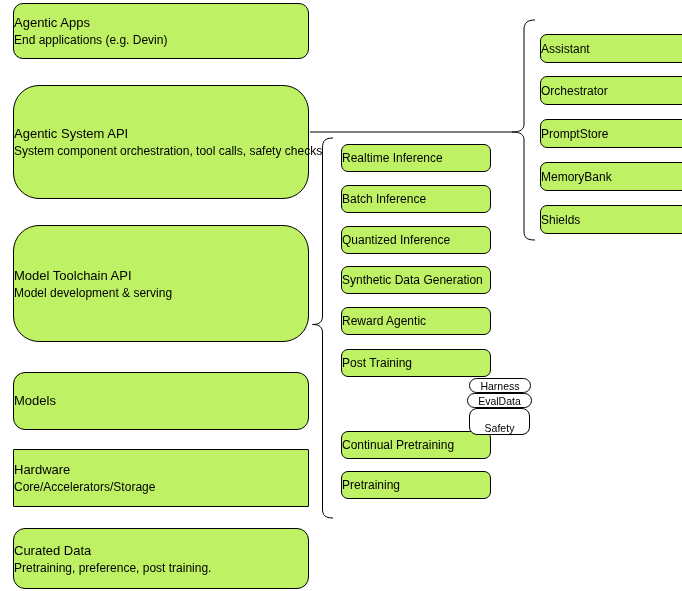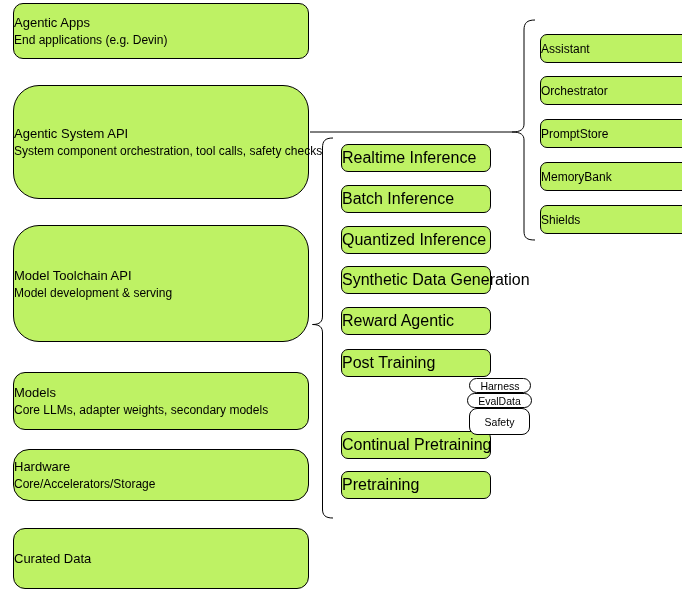--- a/index.html
+++ b/index.html
@@ -22,35 +22,35 @@
     align-items: flex-start;
     justify-content: center;
     text-align: center;
     margin-left: 11px;
   }
   .lbox { left: 2px; width: 296px; }
   .lbox .title { font-size: 13px; line-height: 16px; white-space: nowrap; }
   .lbox .subtitle { font-size: 12px; line-height: 14px; margin-top: 2px; white-space: nowrap; }
   .mbox {
     left: 330px; width: 150px; height: 28px;
-    border-radius: 7px; font-size: 16px; white-space: nowrap;
+    border-radius: 7px; font-size: 12px; white-space: nowrap;
   }
   .rbox {
     left: 529px; width: 151px; height: 29px;
     border-radius: 7px; font-size: 12px; white-space: nowrap;
   }
   .pill {
     position: absolute;
     box-sizing: border-box;
     border: 1px solid #000000;
     background: #ffffff;
     border-radius: 8px;
     font-size: 10.5px;
     display: flex;
-    align-items: center;
+    align-items: flex-end;
     justify-content: center;
     white-space: nowrap;
     z-index: 3;
   }
   .node { z-index: 2; }
   svg.connectors {
     position: absolute;
     left: 0; top: 0;
     width: 682px; height: 591px;
     z-index: 1;
@@ -85,30 +85,30 @@
     <div class="subtitle">System component orchestration, tool calls, safety checks</div>
   </div>
 
   <div class="node lbox" style="top:225px;height:117px;border-radius:26px">
     <div class="title">Model Toolchain API</div>
     <div class="subtitle">Model development &amp; serving</div>
   </div>
 
   <div class="node lbox" style="top:372px;height:58px;border-radius:12px">
     <div class="title">Models</div>
-    <div class="subtitle">Core LLMs, adapter weights, secondary models</div>
   </div>
 
-  <div class="node lbox" style="top:449px;height:52px;border-radius:16px">
+  <div class="node lbox" style="top:449px;height:58px;border-radius:1px">
     <div class="title">Hardware</div>
     <div class="subtitle">Core/Accelerators/Storage</div>
   </div>
 
   <div class="node lbox" style="top:528px;height:61px;border-radius:12px">
     <div class="title">Curated Data</div>
+    <div class="subtitle">Pretraining, preference, post training.</div>
   </div>
 
   <div class="node mbox" style="top:144px">
     <span>Realtime Inference</span>
   </div>
   <div class="node mbox" style="top:185px">
     <span>Batch Inference</span>
   </div>
   <div class="node mbox" style="top:226px">
     <span>Quantized Inference</span>

